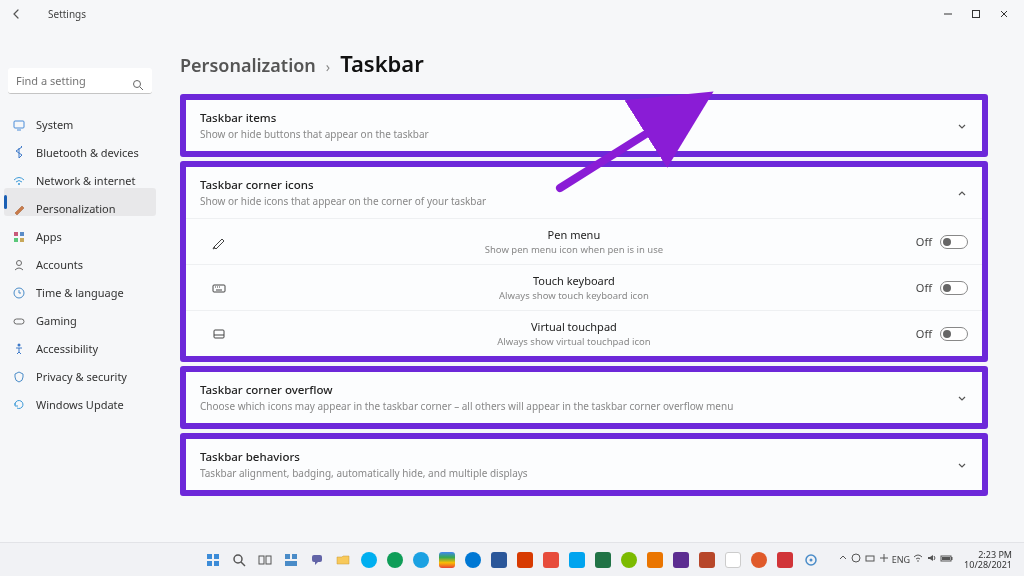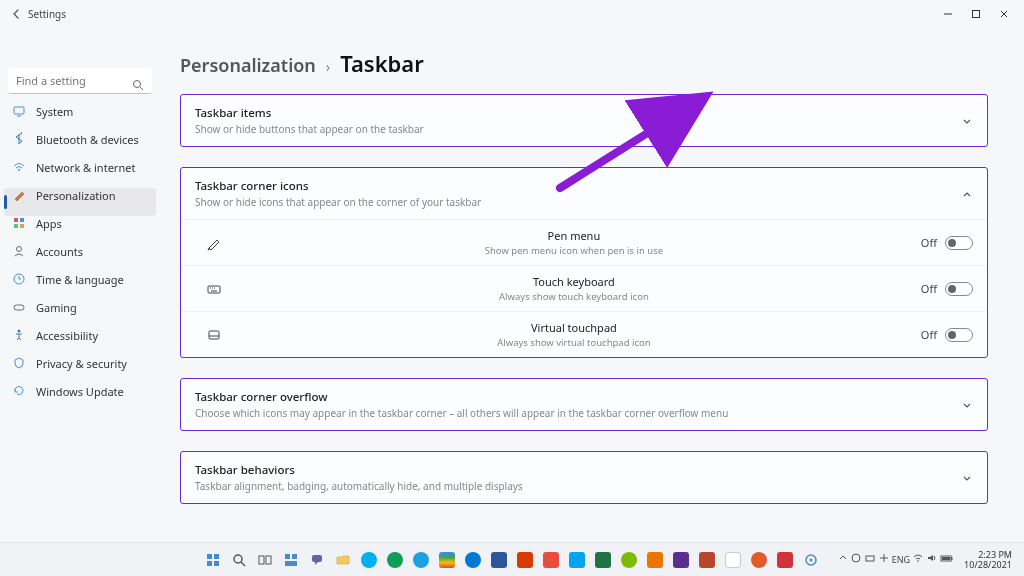--- a/index.html
+++ b/index.html
@@ -6,58 +6,58 @@
   html, body { width: 1024px; height: 576px; overflow: hidden; background: #f3f3f3; }
   .window {
     position: relative; width: 1024px; height: 576px; background: #f6f7f9;
     display: flex; flex-direction: column;
   }
   .titlebar {
     height: 28px; display: flex; align-items: center; padding: 0 6px;
     font-size: 10px; color: #444; background: #f6f7f9;
   }
   .titlebar .back { width: 22px; height: 22px; display:flex; align-items:center; justify-content:center; border-radius:3px; }
-  .titlebar .title { margin-left: 0; }
+  .titlebar .title { margin-left: 20px; }
   .titlebar .spacer { flex: 1; }
   .titlebar .winbtn { width: 28px; height: 22px; display: flex; align-items: center; justify-content: center; }
   .titlebar .winbtn svg { width: 10px; height: 10px; }
 
   .body { flex: 1; display: flex; overflow: hidden; }
   .sidebar { width: 160px; padding: 4px 4px; }
   .search {
     margin: 36px 4px 10px 4px; position: relative;
   }
   .search input {
     width: 100%; height: 26px; border: none; border-bottom: 1.5px solid #c4c4c4;
     background: #fff; border-radius: 3px; padding: 0 26px 0 8px; font-size: 11px;
     color: #555; outline: none;
   }
   .search .sicon { position: absolute; right: 8px; top: 6px; color: #666; }
   .navlist { list-style: none; }
   .navitem {
-    display: flex; align-items: flex-start; gap: 10px; height: 28px; padding: 0 8px;
+    display: flex; align-items: flex-end; gap: 10px; height: 28px; padding: 0 8px;
     font-size: 11px; color: #333; border-radius: 3px; cursor: default;
     position: relative;
   }
   .navitem .nicon { width: 14px; height: 14px; display:flex; align-items:center; justify-content:center; }
   .navitem.selected { background: #e8e8ea; }
   .navitem.selected::before {
     content:""; position:absolute; left:0; top:7px; bottom:7px; width:3px;
     background:#1a5fb4; border-radius:2px;
   }
 
   .main { flex: 1; padding: 10px 36px 10px 20px; overflow-y: auto; position:relative; }
   .breadcrumb { display:flex; align-items:baseline; gap:10px; margin: 10px 0 16px 0; }
   .breadcrumb .parent { font-size: 18px; font-weight: 600; color: #555; }
   .breadcrumb .sep { color: #888; font-size: 14px; }
   .breadcrumb .current { font-size: 22px; font-weight: 600; color: #111; }
 
   .card {
-    background: #fcfdfe; border: 1px solid #6d28d9; border-radius: 3px;
-    margin-bottom: 20px;
+    background: #fcfdfe; border: 6px solid #6d28d9; border-radius: 3px;
+    margin-bottom: 4px;
   }
   .cardhead {
     display: flex; align-items: center; padding: 10px 14px; gap: 10px;
   }
   .cardhead .titleblock { flex: 1; }
   .cardhead .ctitle { font-size: 11.5px; font-weight: 500; color: #222; }
   .cardhead .csub { font-size: 10px; color: #888; margin-top: 2px; }
   .cardhead .chev { color: #555; }
 
   .subrow {

